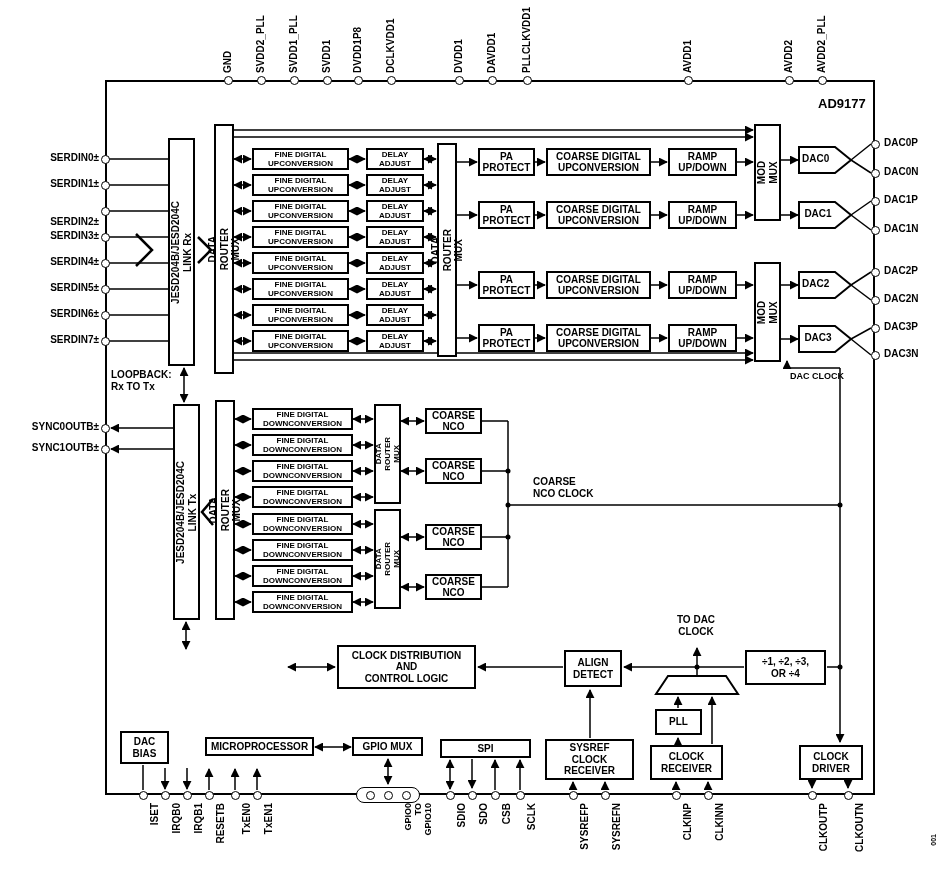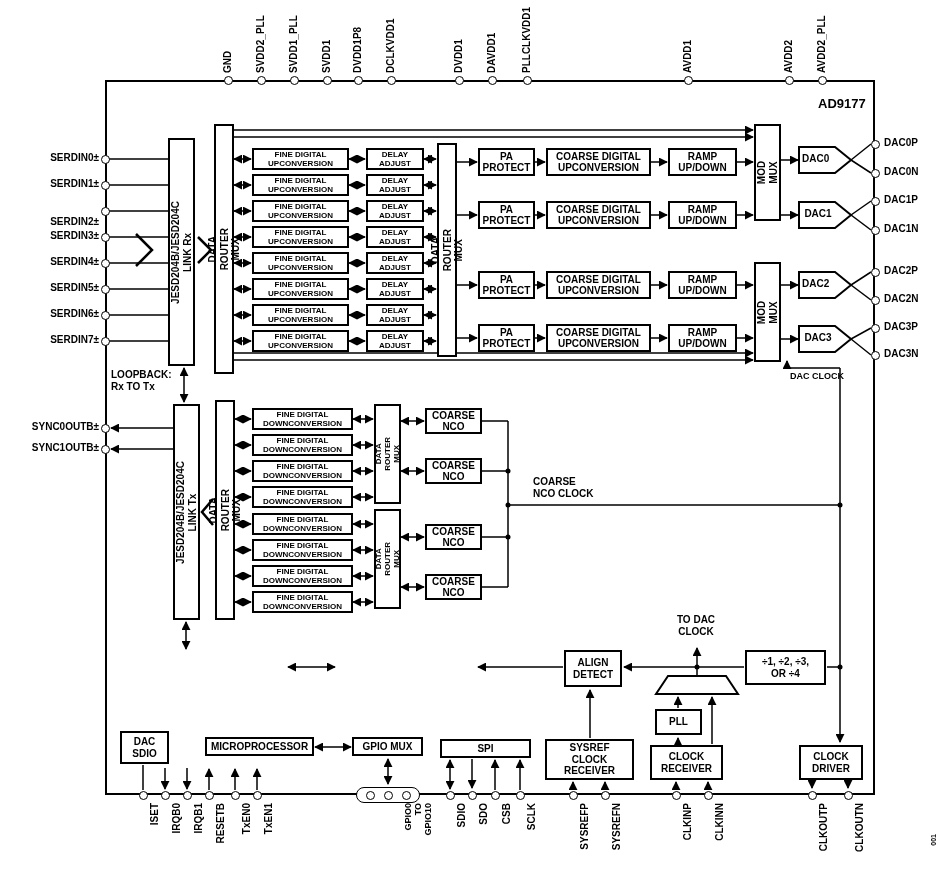--- a/index.html
+++ b/index.html
@@ -299,37 +299,40 @@
   <div class="blk f9" style="left:425px;top:458px;width:57px;height:26px"><span>COARSE
 NCO</span></div>
   <div class="blk f9" style="left:425px;top:524px;width:57px;height:26px"><span>COARSE
 NCO</span></div>
   <div class="blk f9" style="left:425px;top:574px;width:57px;height:26px"><span>COARSE
 NCO</span></div>
 
   <div class="lbl f10" style="left:533px;top:476px">COARSE
 NCO CLOCK</div>
 
+  <div class="blk f9" style="left:337px;top:645px;width:139px;height:44px"><span>CLOCK DISTRIBUTION
+AND
+CONTROL LOGIC</span></div>
   <div class="blk f9" style="left:564px;top:650px;width:58px;height:37px"><span>ALIGN
 DETECT</span></div>
   <div class="blk f9" style="left:745px;top:650px;width:81px;height:35px"><span>÷1, ÷2, ÷3,
 OR ÷4</span></div>
   <div class="lbl f10" style="left:664px;top:614px;width:64px;text-align:center">TO DAC
 CLOCK</div>
   <div class="blk f9" style="left:655px;top:709px;width:47px;height:26px"><span>PLL</span></div>
   <div class="blk f9" style="left:650px;top:745px;width:73px;height:35px"><span>CLOCK
 RECEIVER</span></div>
   <div class="blk f9" style="left:545px;top:739px;width:89px;height:41px"><span>SYSREF
 CLOCK
 RECEIVER</span></div>
   <div class="blk f9" style="left:440px;top:739px;width:91px;height:19px"><span>SPI</span></div>
   <div class="blk f9" style="left:352px;top:737px;width:71px;height:19px"><span>GPIO MUX</span></div>
   <div class="blk f9" style="left:205px;top:737px;width:109px;height:19px"><span>MICROPROCESSOR</span></div>
   <div class="blk f9" style="left:120px;top:731px;width:49px;height:33px"><span>DAC
-SDIO</span></div>
+BIAS</span></div>
   <div class="blk f9" style="left:799px;top:745px;width:64px;height:35px"><span>CLOCK
 DRIVER</span></div>
 
   <div class="lbl f13" style="left:818px;top:97px;white-space:nowrap">AD9177</div>
   <div class="bl" style="right:8px;top:834px;font-size:7px">001</div>
 
   <div class="tl" style="left:222px;top:73px">GND</div>
   <div class="tl" style="left:255px;top:73px">SVDD2_PLL</div>
   <div class="tl" style="left:288px;top:73px">SVDD1_PLL</div>
   <div class="tl" style="left:321px;top:73px">SVDD1</div>

